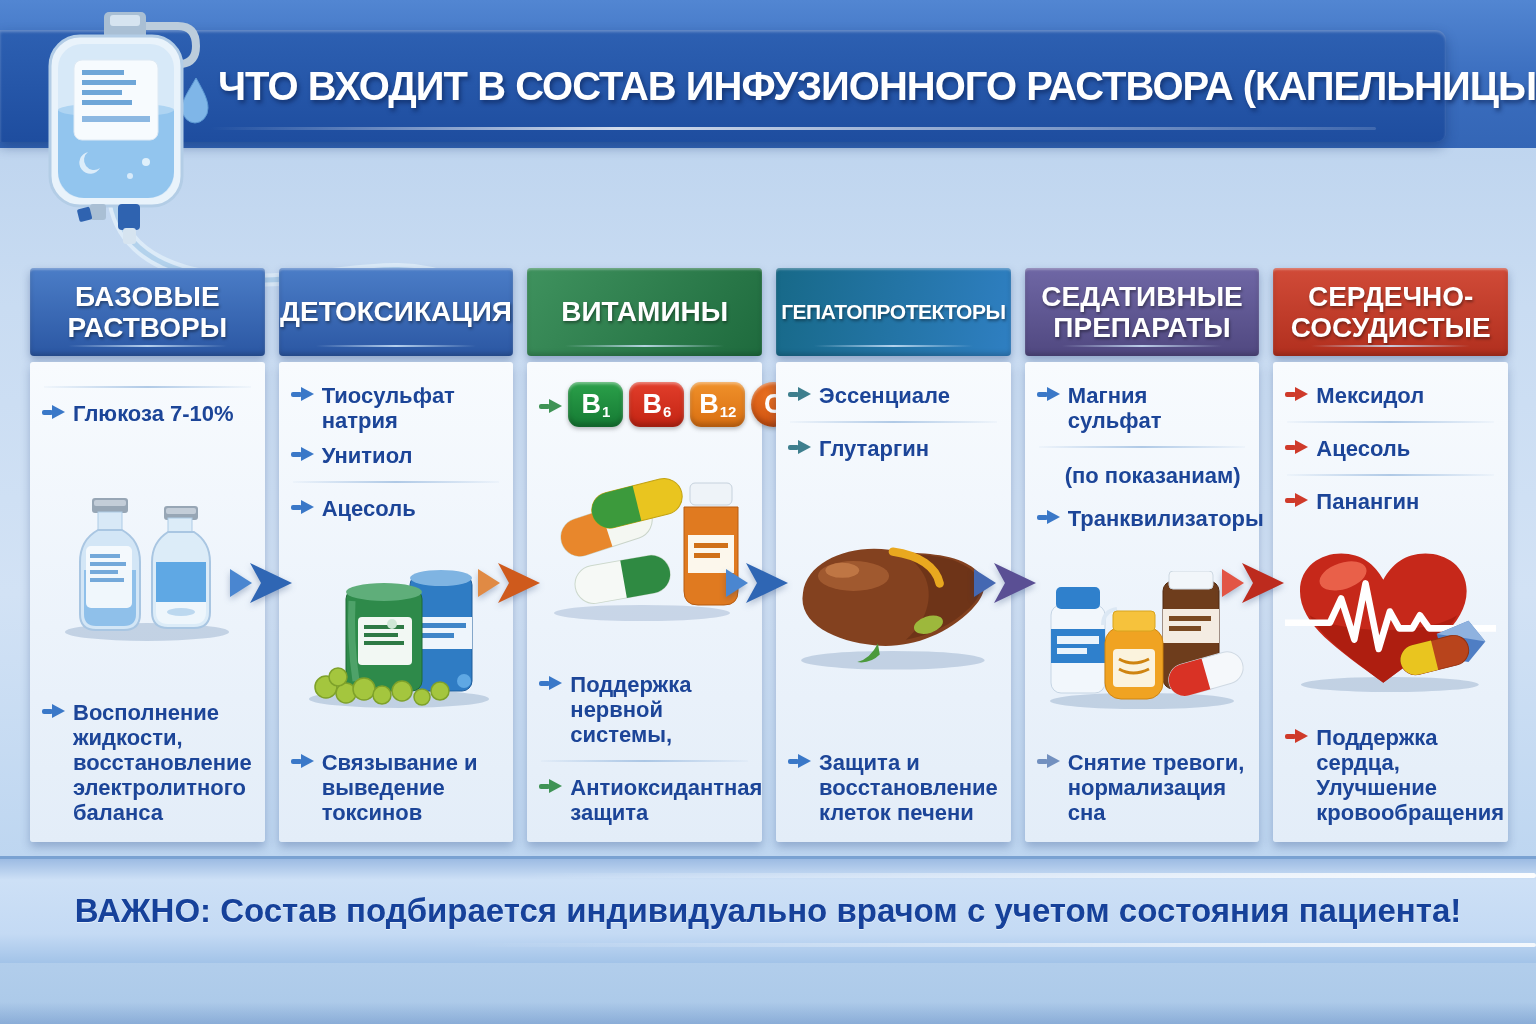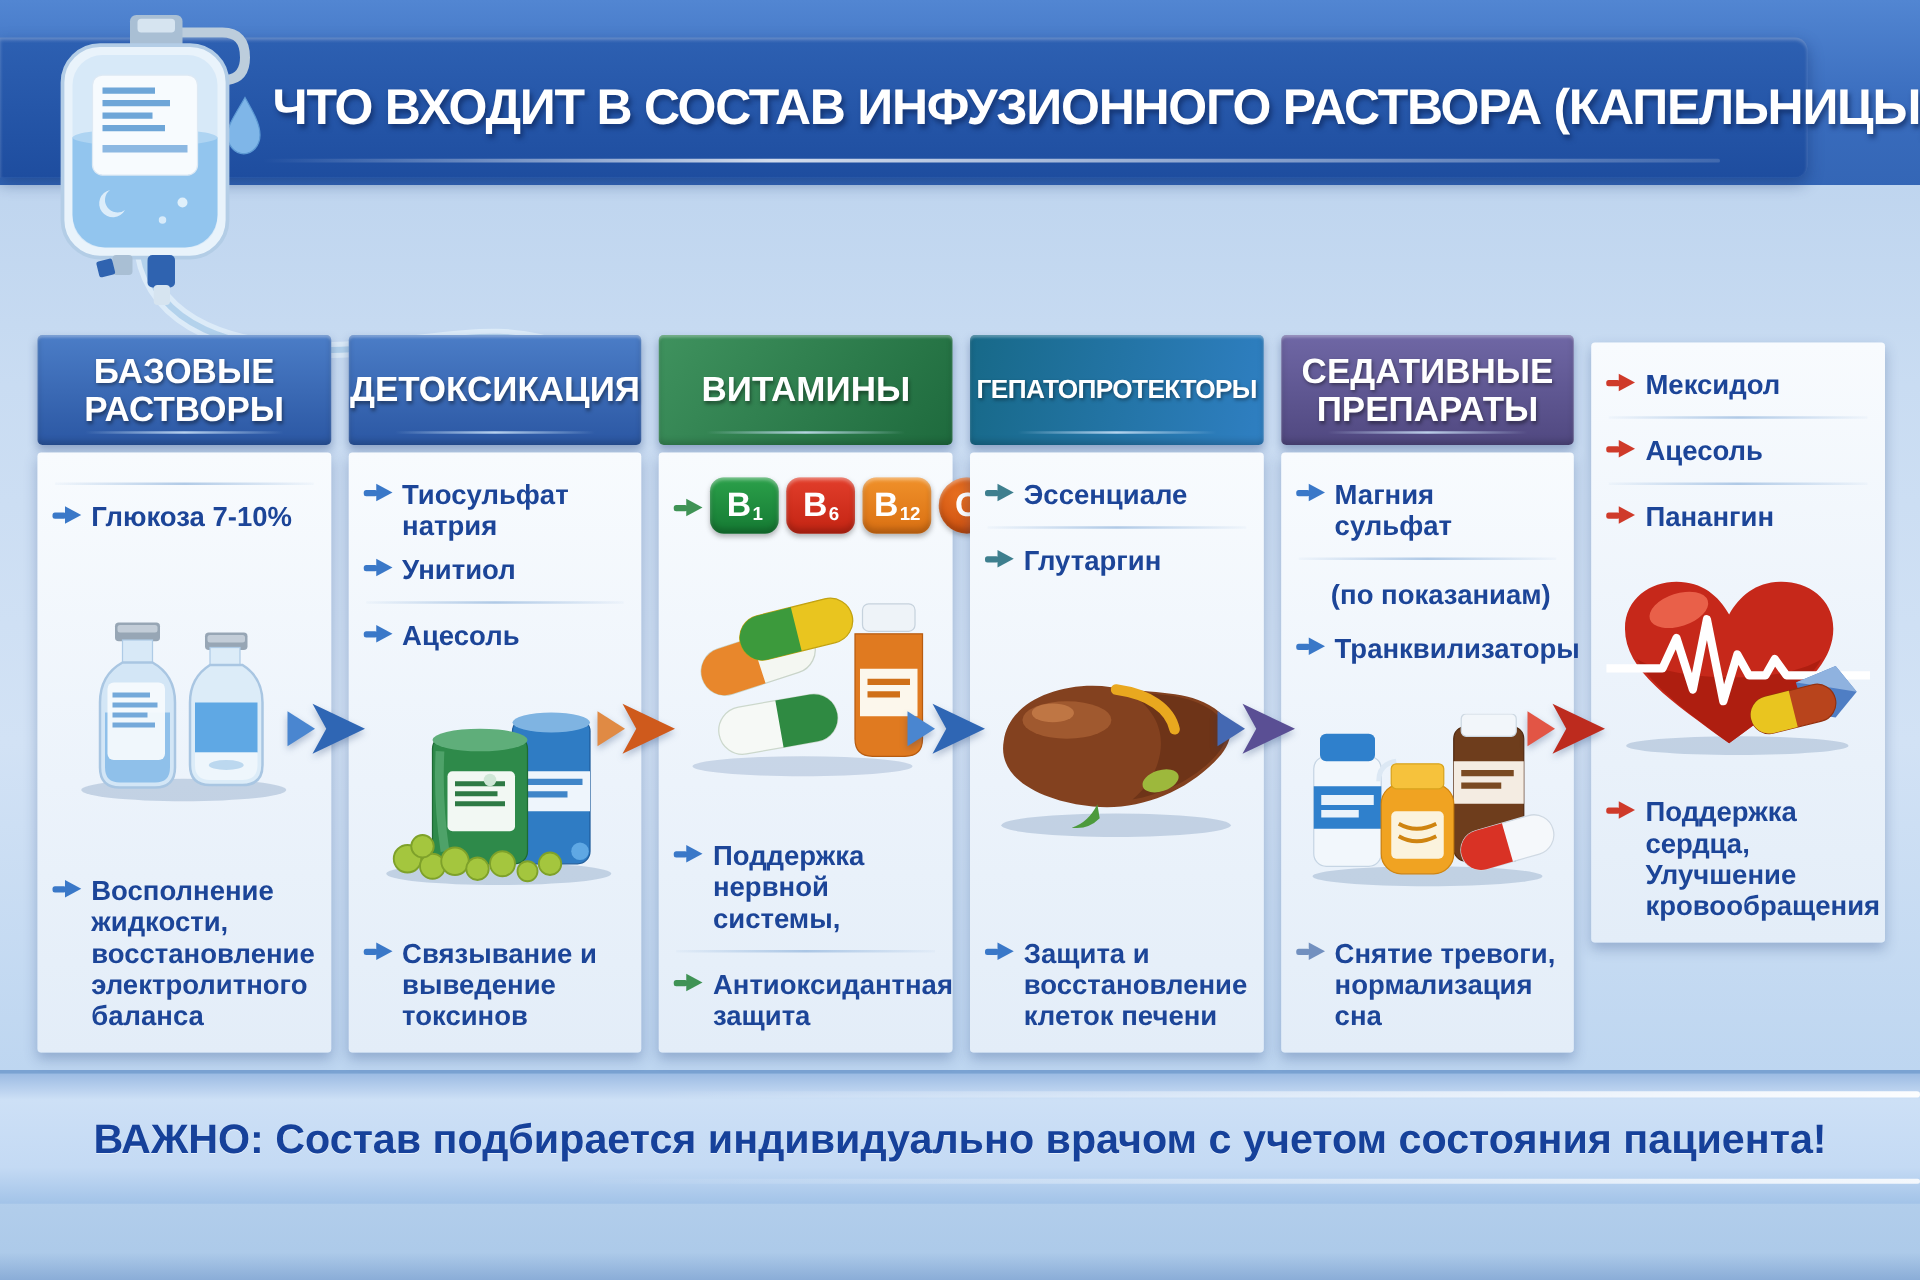--- a/index.html
+++ b/index.html
@@ -355,20 +355,23 @@
           </svg>
         </div>
         <div class="row">
           <span class="bullet slate"></span>
           <span class="txt">Снятие тревоги, нормализация сна</span>
         </div>
       </div>
     </div>
 
     <div class="col">
+      <div class="col-header h-red">
+        <span>СЕРДЕЧНО-СОСУДИСТЫЕ</span>
+      </div>
       <div class="card">
         <div class="row">
           <span class="bullet red"></span>
           <span class="txt">Мексидол</span>
         </div>
         <div class="sep"></div>
         <div class="row">
           <span class="bullet red"></span>
           <span class="txt">Ацесоль</span>
         </div>

